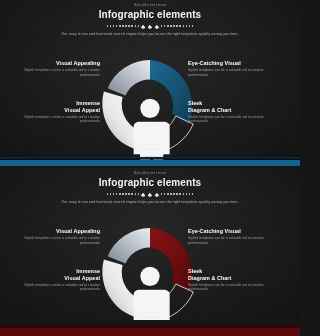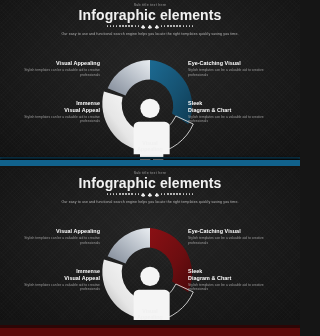--- a/index.html
+++ b/index.html
@@ -28,21 +28,21 @@
   .bar-red{top:328px;height:8px;background:#5a0a0a;}
   .bar-red-thin{top:325px;height:3px;background:#2d0606;}
 
   
   .hdr{position:absolute;left:0;width:300px;top:3px;text-align:center;}
   .sub-top{
     font-size:3.6px;letter-spacing:.25px;color:#9a9a9a;
     line-height:5px;font-weight:400;
   }
   .title{
-    font-size:14px;font-weight:700;color:#f2f2f2;
+    font-size:10px;font-weight:700;color:#f2f2f2;
     letter-spacing:.1px;line-height:12px;margin-top:.5px;
   }
   .orn-row{
     display:flex;align-items:center;justify-content:center;gap:2px;
     margin-top:2px;height:7px;
   }
   .dots{display:flex;gap:1.6px;align-items:center;}
   .dots i{display:block;width:1.5px;height:1.5px;background:#cfcfcf;border-radius:50%;}
   .clubs{display:flex;gap:2.5px;align-items:center;color:#ffffff;font-size:6.5px;line-height:7px;}
   .lead{

